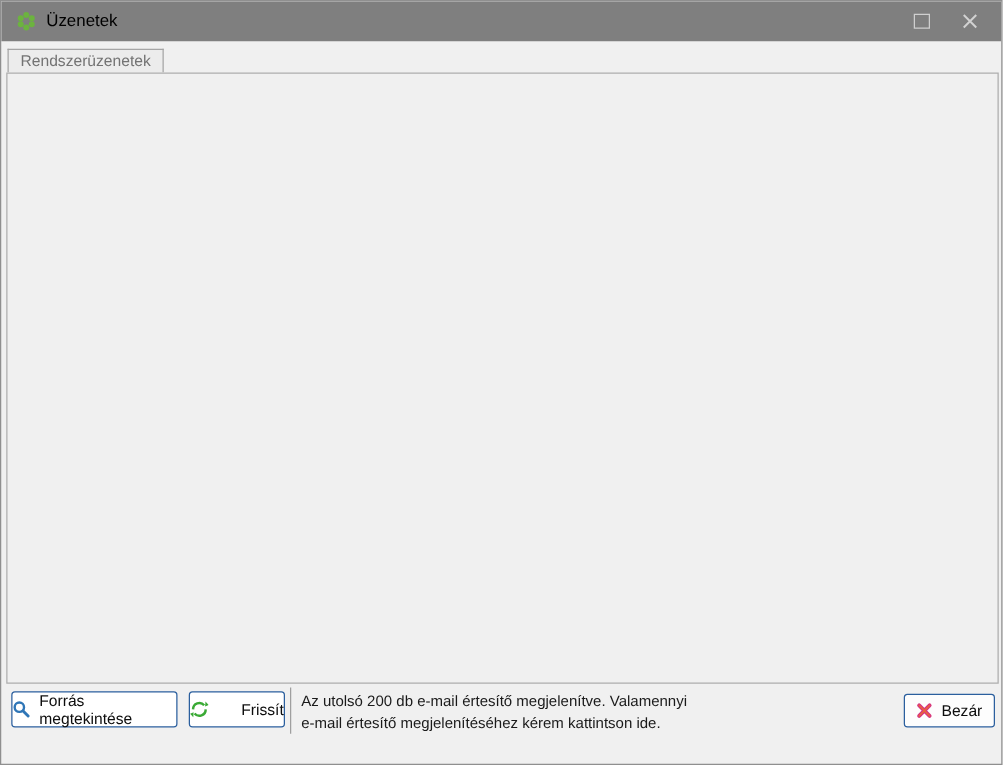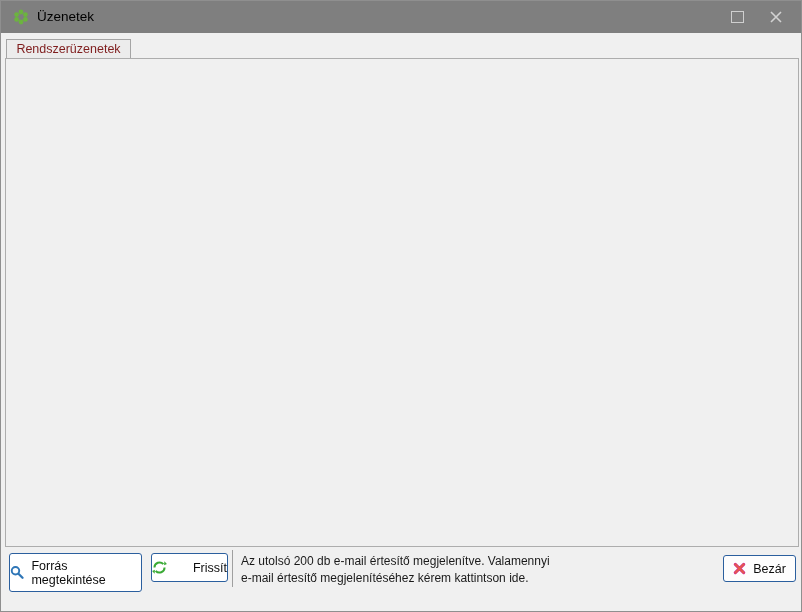--- a/index.html
+++ b/index.html
@@ -11,21 +11,21 @@
 
   
   .titlebar { position:absolute; left:0; top:0; width:100%; height:32px; background:#7f7f7f; }
   .app-icon { position:absolute; left:12px; top:8px; width:16px; height:16px; }
   .title-text { position:absolute; left:36px; top:0; line-height:32px; font-size:13.5px; color:#000000; }
   .btn-max { position:absolute; left:730px; top:10px; width:13px; height:12px; border:1px solid #cfcfcf; }
   .btn-x   { position:absolute; left:768px; top:9px; width:14px; height:14px; }
 
   
   .tab { position:absolute; border:1px solid #a5a5a5; border-bottom:none; text-align:center;
-         font-size:12.5px; color:#7f1d1d; }
+         font-size:12.5px; color:#737373; }
   .tab-inactive { left:5px; top:38px; width:125px; height:19px; line-height:18px; background:#ececec; z-index:1; }
   .tab-active   { left:130px; top:35px; width:110px; height:23px; line-height:21px; background:#f0f0f0; z-index:3; }
   .tabpage { position:absolute; left:4px; top:57px; width:794px; height:489px;
              border:1px solid #adadad; background:#f0f0f0; z-index:2; }
 
   
   .search-input { position:absolute; left:23px; top:76px; width:347px; height:23px;
                   border:1px solid #a2a2a2; background:#f6f6f6; font-size:12px; padding:0 4px;
                   font-family:"Liberation Sans",sans-serif; }
   .sbtn { position:absolute; top:76px; height:23px; width:57px; background:#fbfbfb;
@@ -75,21 +75,21 @@
   .chev-down { bottom:14px; border-right:2px solid #b4b4b4; border-bottom:2px solid #b4b4b4; transform:rotate(45deg); }
   .hsb { position:absolute; left:12px; right:22px; bottom:3px; height:16px; background:#f2f2f2; }
   .hthumb { position:absolute; left:18px; top:1px; width:108px; height:14px; background:#c5c5c5; }
   .hchev { position:absolute; top:4px; width:8px; height:8px; }
   .hchev-left  { left:2px;  border-left:2px solid #4a4a4a; border-bottom:2px solid #4a4a4a; transform:rotate(45deg); }
   .hchev-right { right:2px; border-right:2px solid #4a4a4a; border-top:2px solid #4a4a4a; transform:rotate(45deg); }
 
   
   .fbtn { position:absolute; background:#fff; border:1px solid var(--accent-border,#2b5f9e); border-radius:3px;
           display:flex; align-items:center; justify-content:center; gap:7px; font-size:12.5px; color:#0d0d0d; }
-  .btn-src { left:8px; top:552px; width:133px; height:39px; }
+  .btn-src { left:8px; top:552px; width:133px; height:29px; }
   .btn-ref { left:150px; top:552px; width:77px; height:29px;justify-content:space-between; }
   .fsep { position:absolute; left:231px; top:549px; width:1px; height:37px; background:#9f9f9f; }
   .finfo { position:absolute; left:240px; top:552px; font-size:12px; line-height:16.5px; color:#1a1a1a; }
   .btn-close { left:722px; top:554px; width:73px; height:27px; background:#fdfdfd; }
 
   
   .statusbar { position:absolute; left:0; bottom:0; width:100%; height:23px;
                border-top:1px solid #c0c0c0; background:#f0f0f0; }
   .statusbar span { position:absolute; left:6px; line-height:22px; font-size:12.5px; color:#141414; }
 </style>

